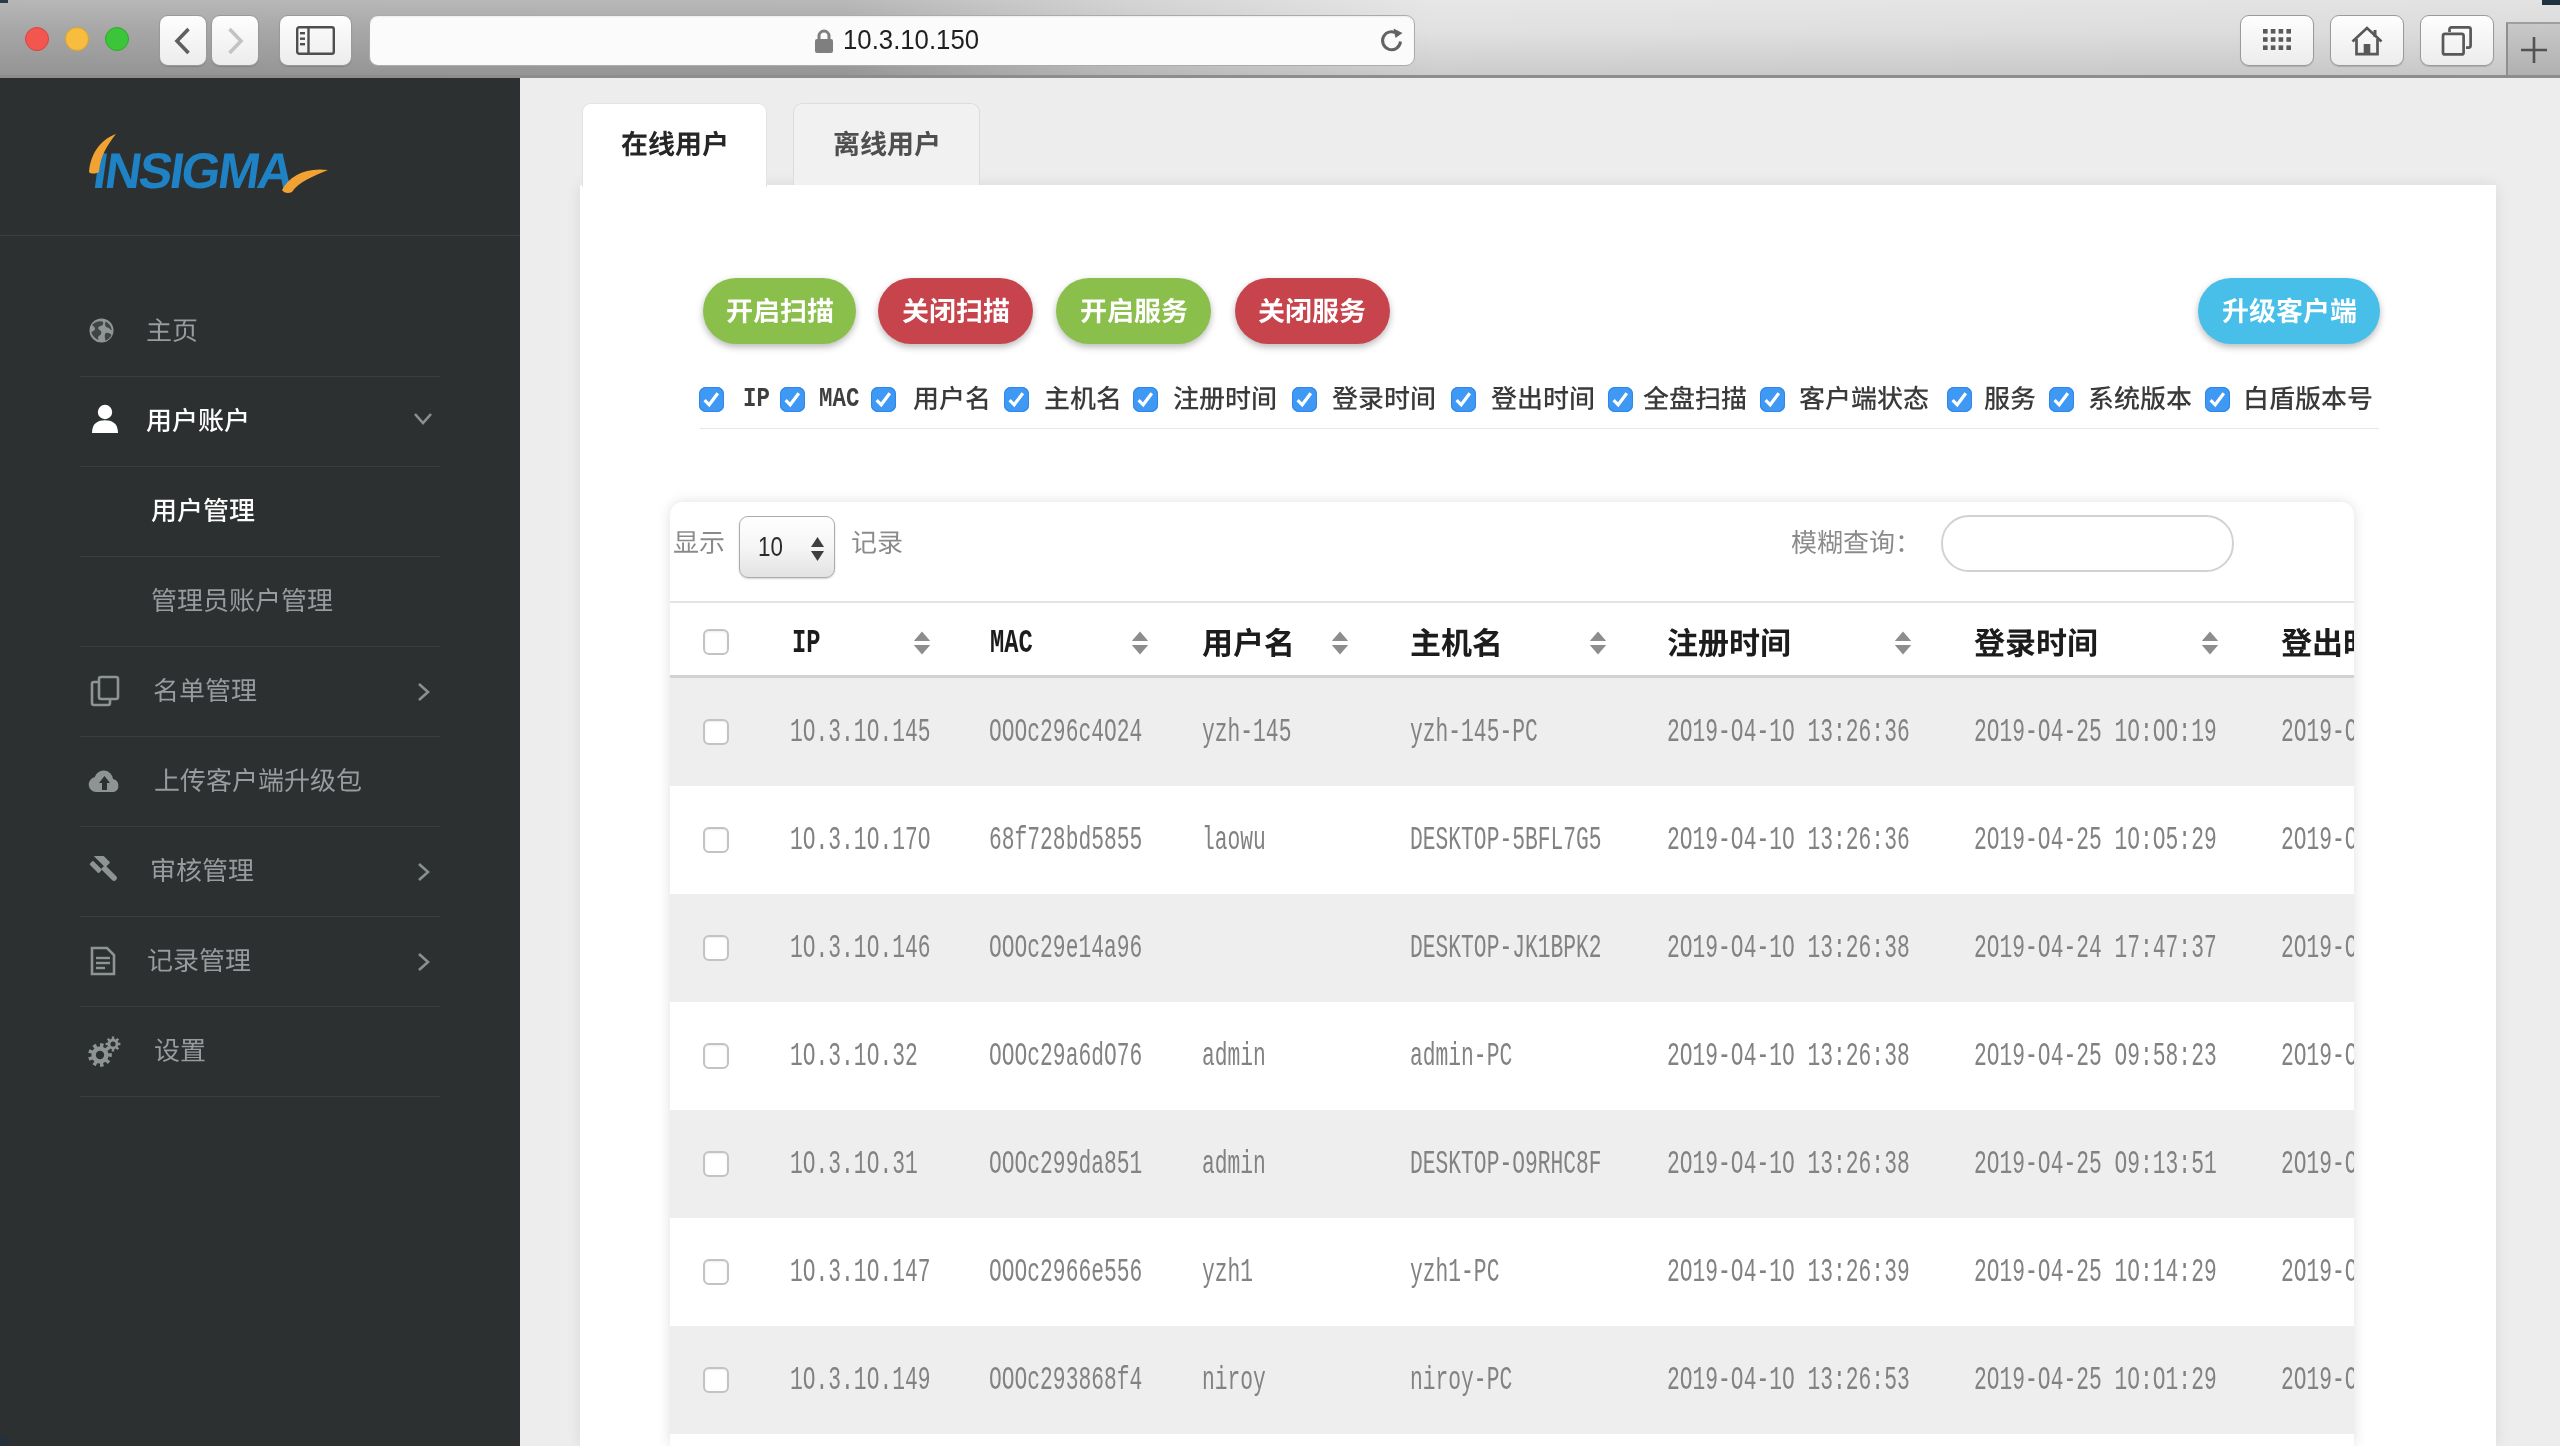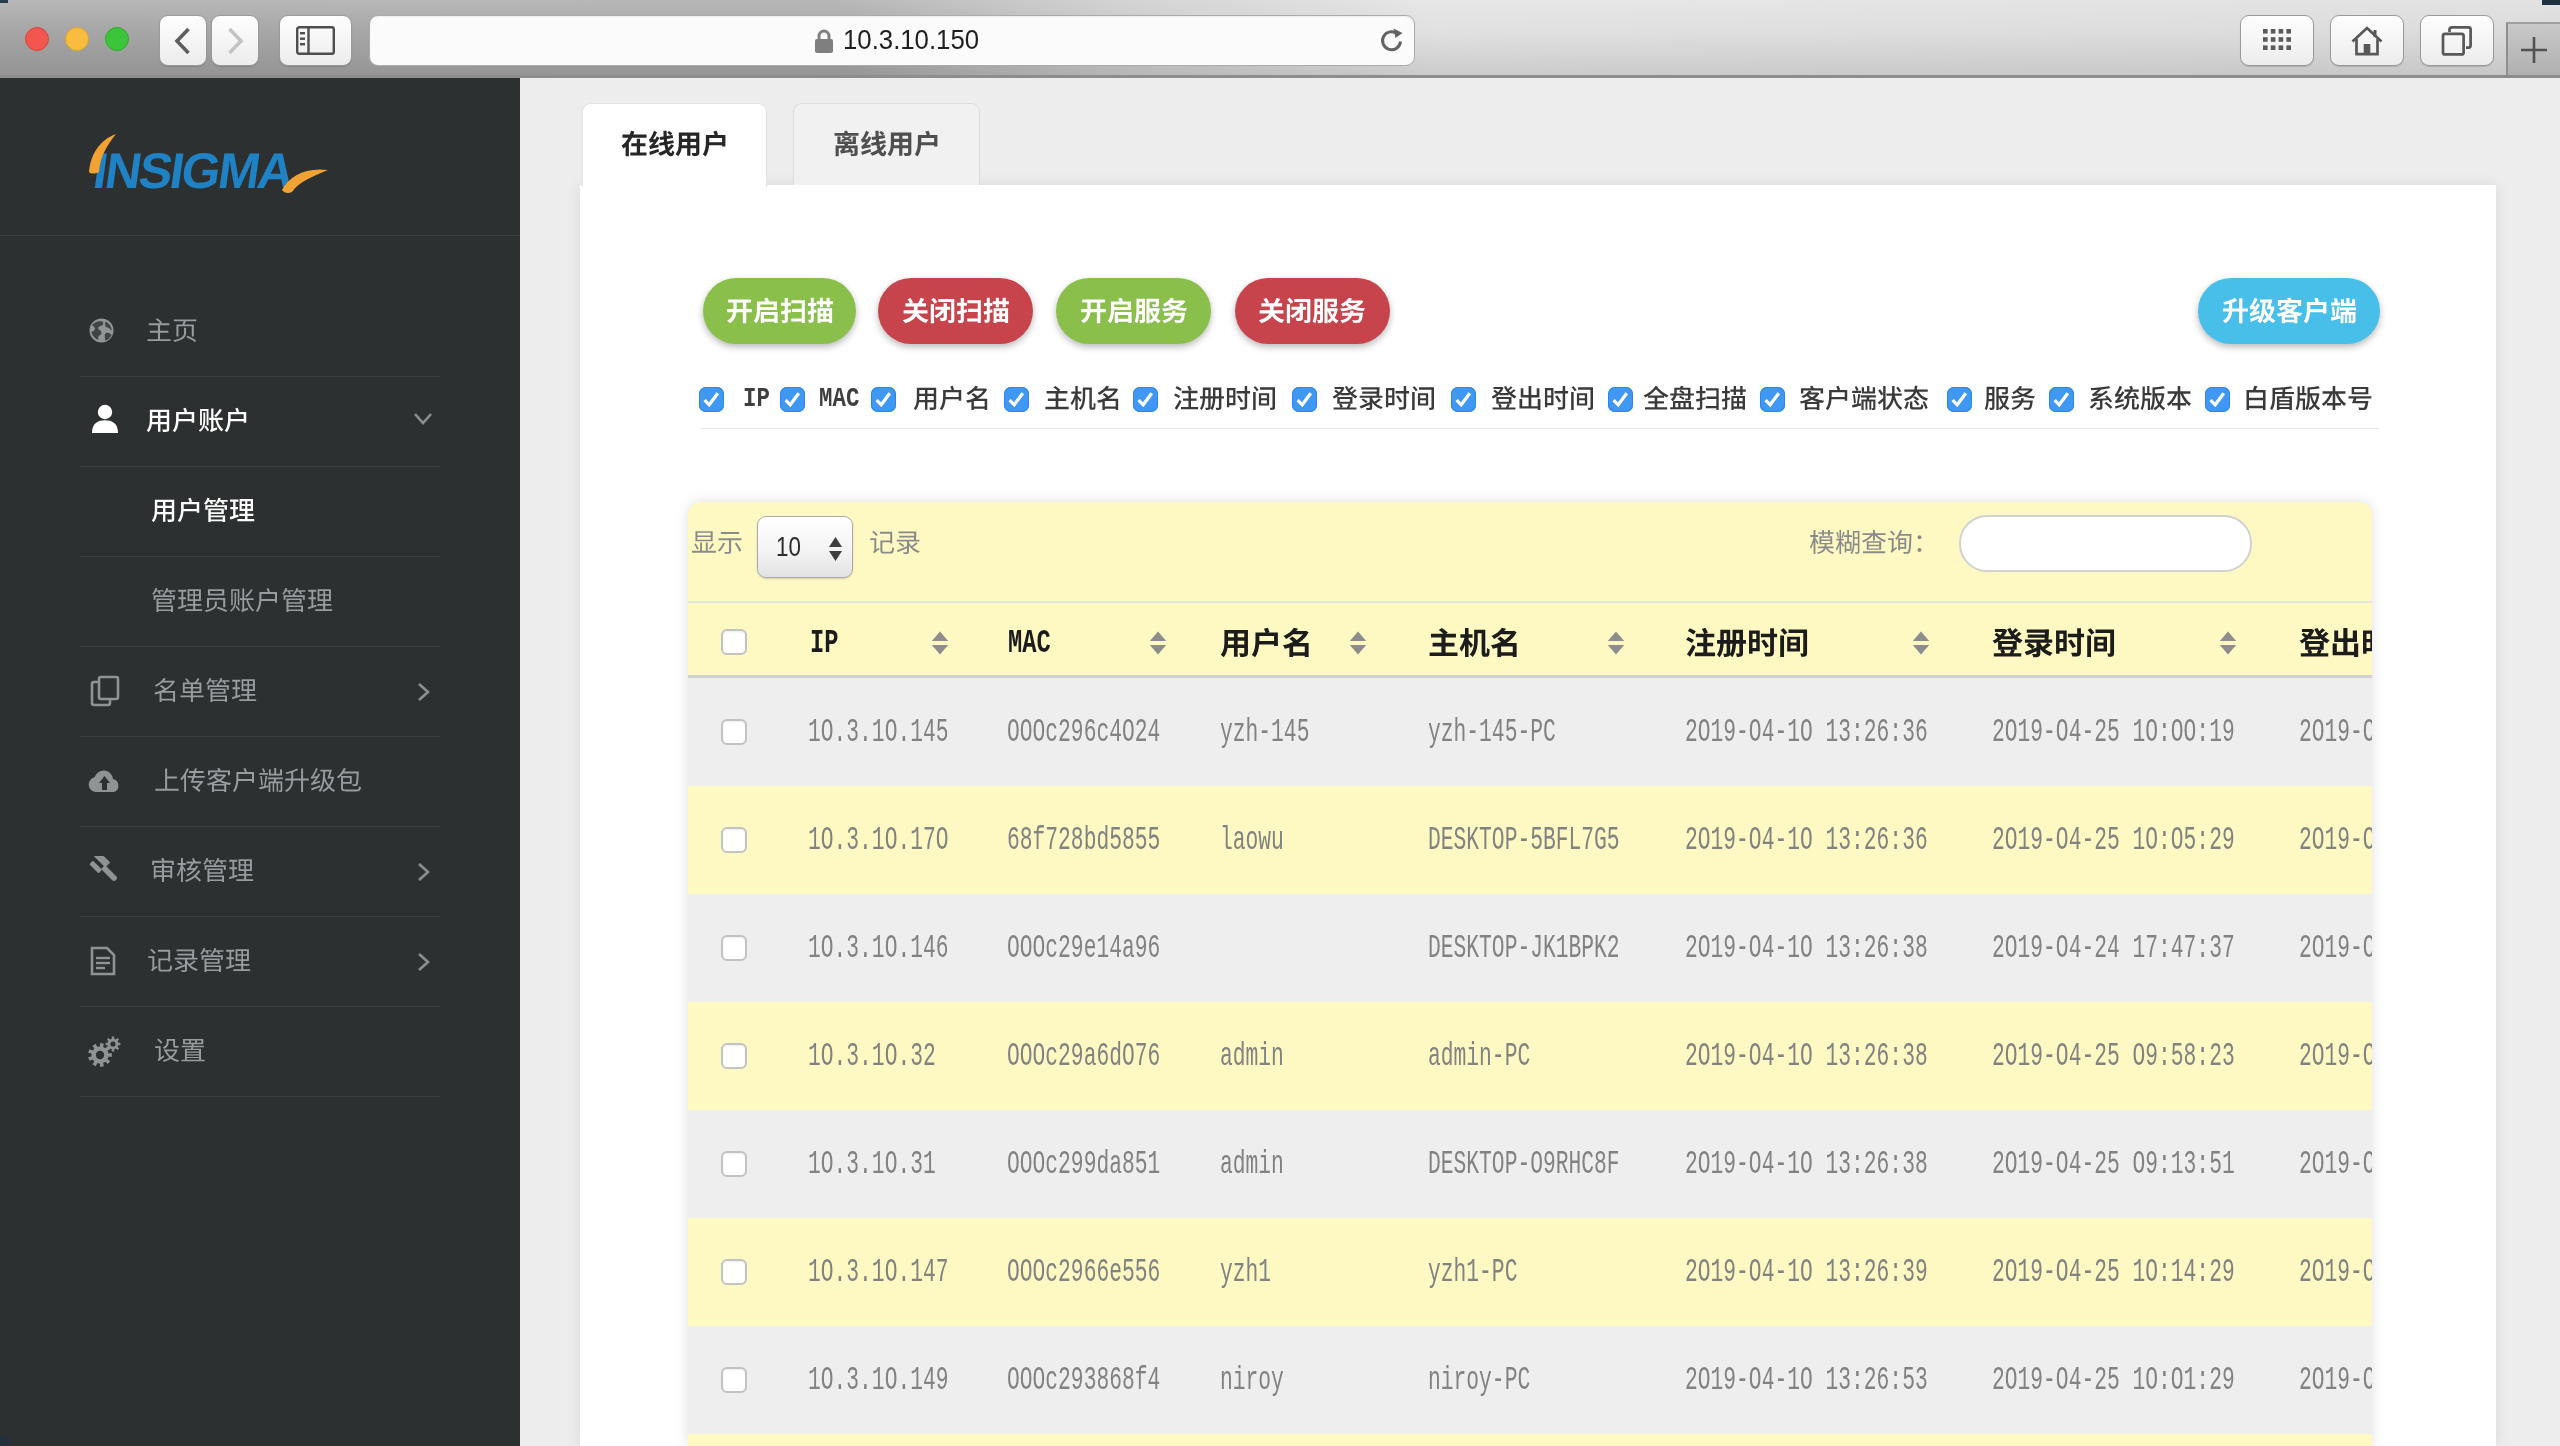--- a/index.html
+++ b/index.html
@@ -269,21 +269,21 @@
         <path d="M267.0 -220.0C217.0 -152.0 134.0 -81.0 56.0 -35.0C80.0 -21.0 120.0 10.0 139.0 28.0C214.0 -25.0 303.0 -107.0 362.0 -187.0ZM629.0 -176.0C710.0 -115.0 810.0 -27.0 858.0 29.0L940.0 -28.0C888.0 -84.0 785.0 -168.0 705.0 -225.0ZM654.0 -443.0C677.0 -421.0 701.0 -396.0 724.0 -371.0L345.0 -346.0C486.0 -416.0 630.0 -502.0 764.0 -606.0L694.0 -668.0C647.0 -628.0 595.0 -590.0 543.0 -554.0L317.0 -543.0C384.0 -590.0 450.0 -648.0 510.0 -708.0C640.0 -721.0 764.0 -739.0 863.0 -763.0L795.0 -842.0C631.0 -801.0 345.0 -775.0 100.0 -764.0C110.0 -742.0 122.0 -705.0 124.0 -681.0C205.0 -684.0 292.0 -689.0 378.0 -696.0C318.0 -637.0 254.0 -587.0 230.0 -571.0C200.0 -550.0 177.0 -535.0 156.0 -532.0C165.0 -509.0 178.0 -468.0 182.0 -450.0C204.0 -458.0 236.0 -463.0 419.0 -474.0C342.0 -427.0 277.0 -392.0 244.0 -377.0C182.0 -346.0 139.0 -328.0 104.0 -323.0C114.0 -298.0 128.0 -255.0 132.0 -237.0C162.0 -249.0 204.0 -255.0 459.0 -275.0V-31.0C459.0 -19.0 455.0 -16.0 439.0 -15.0C422.0 -14.0 364.0 -14.0 308.0 -17.0C322.0 9.0 338.0 49.0 343.0 76.0C417.0 76.0 470.0 76.0 507.0 61.0C545.0 46.0 555.0 20.0 555.0 -28.0V-282.0L786.0 -300.0C814.0 -267.0 837.0 -236.0 853.0 -210.0L927.0 -255.0C887.0 -318.0 803.0 -411.0 726.0 -480.0Z M1691.0 -349.0V-47.0C1691.0 38.0 1709.0 66.0 1788.0 66.0C1803.0 66.0 1852.0 66.0 1868.0 66.0C1936.0 66.0 1958.0 25.0 1965.0 -121.0C1941.0 -127.0 1903.0 -143.0 1884.0 -159.0C1881.0 -35.0 1878.0 -15.0 1858.0 -15.0C1848.0 -15.0 1813.0 -15.0 1805.0 -15.0C1786.0 -15.0 1784.0 -19.0 1784.0 -48.0V-349.0ZM1502.0 -347.0C1496.0 -162.0 1477.0 -55.0 1318.0 7.0C1339.0 25.0 1365.0 61.0 1377.0 85.0C1558.0 7.0 1588.0 -129.0 1596.0 -347.0ZM1038.0 -60.0 1060.0 34.0C1154.0 1.0 1273.0 -41.0 1386.0 -82.0L1369.0 -163.0C1247.0 -123.0 1121.0 -82.0 1038.0 -60.0ZM1588.0 -825.0C1606.0 -787.0 1626.0 -738.0 1636.0 -705.0H1403.0V-620.0H1573.0C1529.0 -560.0 1469.0 -482.0 1448.0 -463.0C1428.0 -443.0 1401.0 -435.0 1380.0 -431.0C1390.0 -410.0 1406.0 -363.0 1410.0 -339.0C1440.0 -352.0 1485.0 -358.0 1839.0 -393.0C1855.0 -366.0 1868.0 -341.0 1877.0 -321.0L1957.0 -364.0C1928.0 -424.0 1863.0 -518.0 1810.0 -588.0L1737.0 -551.0C1756.0 -525.0 1775.0 -496.0 1794.0 -467.0L1554.0 -446.0C1595.0 -498.0 1644.0 -564.0 1684.0 -620.0H1951.0V-705.0H1667.0L1733.0 -724.0C1722.0 -756.0 1698.0 -809.0 1677.0 -847.0ZM1060.0 -419.0C1076.0 -426.0 1099.0 -432.0 1200.0 -446.0C1162.0 -391.0 1129.0 -349.0 1113.0 -331.0C1082.0 -294.0 1059.0 -271.0 1036.0 -266.0C1047.0 -241.0 1062.0 -196.0 1067.0 -177.0C1090.0 -191.0 1127.0 -203.0 1372.0 -258.0C1369.0 -278.0 1368.0 -315.0 1371.0 -341.0L1204.0 -307.0C1274.0 -391.0 1342.0 -490.0 1399.0 -589.0L1316.0 -640.0C1298.0 -603.0 1277.0 -567.0 1256.0 -532.0L1155.0 -522.0C1215.0 -605.0 1272.0 -708.0 1315.0 -806.0L1218.0 -850.0C1179.0 -733.0 1109.0 -607.0 1086.0 -575.0C1065.0 -541.0 1046.0 -519.0 1026.0 -515.0C1039.0 -488.0 1055.0 -439.0 1060.0 -419.0Z M2098.0 -821.0V-428.0C2098.0 -280.0 2090.0 -95.0 2027.0 30.0C2048.0 42.0 2080.0 70.0 2095.0 88.0C2152.0 -11.0 2174.0 -143.0 2181.0 -274.0H2299.0V82.0H2386.0V-358.0H2184.0L2185.0 -429.0V-489.0H2442.0V-573.0H2362.0V-846.0H2276.0V-573.0H2185.0V-821.0ZM2839.0 -473.0C2820.0 -373.0 2789.0 -285.0 2747.0 -212.0C2704.0 -288.0 2673.0 -377.0 2651.0 -473.0ZM2480.0 -780.0V-438.0C2480.0 -292.0 2471.0 -94.0 2396.0 38.0C2419.0 50.0 2454.0 76.0 2471.0 91.0C2559.0 -54.0 2571.0 -268.0 2571.0 -438.0V-473.0H2577.0C2603.0 -345.0 2641.0 -229.0 2695.0 -133.0C2645.0 -69.0 2585.0 -21.0 2519.0 10.0C2538.0 28.0 2563.0 64.0 2575.0 87.0C2640.0 52.0 2698.0 6.0 2748.0 -52.0C2791.0 5.0 2842.0 52.0 2903.0 87.0C2917.0 63.0 2946.0 28.0 2967.0 11.0C2902.0 -21.0 2848.0 -69.0 2802.0 -127.0C2870.0 -234.0 2917.0 -373.0 2939.0 -548.0L2882.0 -562.0L2867.0 -559.0H2571.0V-704.0C2704.0 -714.0 2847.0 -731.0 2955.0 -756.0L2899.0 -837.0C2794.0 -811.0 2627.0 -790.0 2480.0 -780.0Z M3449.0 -544.0V-191.0H3230.0C3314.0 -288.0 3386.0 -411.0 3437.0 -544.0ZM3549.0 -544.0H3559.0C3609.0 -412.0 3680.0 -288.0 3765.0 -191.0H3549.0ZM3449.0 -844.0V-641.0H3062.0V-544.0H3340.0C3272.0 -382.0 3158.0 -228.0 3031.0 -147.0C3054.0 -129.0 3085.0 -94.0 3101.0 -71.0C3145.0 -103.0 3187.0 -142.0 3226.0 -187.0V-95.0H3449.0V84.0H3549.0V-95.0H3772.0V-183.0C3810.0 -141.0 3850.0 -104.0 3893.0 -74.0C3910.0 -100.0 3944.0 -137.0 3968.0 -157.0C3838.0 -235.0 3723.0 -385.0 3655.0 -544.0H3940.0V-641.0H3549.0V-844.0Z" fill="#3a3a3a"></path>
       </svg></div>
     <div class="abs" style="left:2205px;top:387px;width:25px;height:25px;border-radius:7px;background:#3e98f4;box-shadow:inset 0 0 0 1px #2e86e6"></div>
     <svg class="abs" style="left:2205px;top:387px" width="25" height="25" viewBox="0 0 25 25">
       <path d="M5.6 13.2 L10.2 17.8 L18.8 6.2" stroke="#fff" stroke-width="3.2" fill="none"></path>
     </svg>
     <div style="position:absolute;left:2243px;top:385px;line-height:0"><svg style="" width="130.0" height="26" viewBox="0 -880 5000 1000">
         <path d="M433.0 -848.0C423.0 -801.0 403.0 -740.0 384.0 -690.0H135.0V83.0H230.0V14.0H768.0V80.0H867.0V-690.0H491.0C512.0 -732.0 534.0 -782.0 554.0 -829.0ZM230.0 -81.0V-295.0H768.0V-81.0ZM230.0 -388.0V-595.0H768.0V-388.0Z M1135.0 -765.0V-419.0C1135.0 -282.0 1128.0 -103.0 1041.0 21.0C1062.0 33.0 1103.0 69.0 1118.0 88.0C1218.0 -48.0 1233.0 -267.0 1233.0 -420.0V-531.0H1514.0L1506.0 -447.0H1304.0V84.0H1398.0V45.0H1783.0V84.0H1881.0V-447.0H1601.0L1612.0 -531.0H1963.0V-615.0H1620.0L1629.0 -713.0C1732.0 -724.0 1830.0 -738.0 1911.0 -755.0L1839.0 -830.0C1674.0 -794.0 1382.0 -772.0 1135.0 -765.0ZM1520.0 -615.0H1233.0V-686.0C1328.0 -690.0 1428.0 -695.0 1525.0 -703.0ZM1398.0 -238.0H1783.0V-168.0H1398.0ZM1398.0 -304.0V-371.0H1783.0V-304.0ZM1398.0 -102.0H1783.0V-31.0H1398.0Z M2098.0 -821.0V-428.0C2098.0 -280.0 2090.0 -95.0 2027.0 30.0C2048.0 42.0 2080.0 70.0 2095.0 88.0C2152.0 -11.0 2174.0 -143.0 2181.0 -274.0H2299.0V82.0H2386.0V-358.0H2184.0L2185.0 -429.0V-489.0H2442.0V-573.0H2362.0V-846.0H2276.0V-573.0H2185.0V-821.0ZM2839.0 -473.0C2820.0 -373.0 2789.0 -285.0 2747.0 -212.0C2704.0 -288.0 2673.0 -377.0 2651.0 -473.0ZM2480.0 -780.0V-438.0C2480.0 -292.0 2471.0 -94.0 2396.0 38.0C2419.0 50.0 2454.0 76.0 2471.0 91.0C2559.0 -54.0 2571.0 -268.0 2571.0 -438.0V-473.0H2577.0C2603.0 -345.0 2641.0 -229.0 2695.0 -133.0C2645.0 -69.0 2585.0 -21.0 2519.0 10.0C2538.0 28.0 2563.0 64.0 2575.0 87.0C2640.0 52.0 2698.0 6.0 2748.0 -52.0C2791.0 5.0 2842.0 52.0 2903.0 87.0C2917.0 63.0 2946.0 28.0 2967.0 11.0C2902.0 -21.0 2848.0 -69.0 2802.0 -127.0C2870.0 -234.0 2917.0 -373.0 2939.0 -548.0L2882.0 -562.0L2867.0 -559.0H2571.0V-704.0C2704.0 -714.0 2847.0 -731.0 2955.0 -756.0L2899.0 -837.0C2794.0 -811.0 2627.0 -790.0 2480.0 -780.0Z M3449.0 -544.0V-191.0H3230.0C3314.0 -288.0 3386.0 -411.0 3437.0 -544.0ZM3549.0 -544.0H3559.0C3609.0 -412.0 3680.0 -288.0 3765.0 -191.0H3549.0ZM3449.0 -844.0V-641.0H3062.0V-544.0H3340.0C3272.0 -382.0 3158.0 -228.0 3031.0 -147.0C3054.0 -129.0 3085.0 -94.0 3101.0 -71.0C3145.0 -103.0 3187.0 -142.0 3226.0 -187.0V-95.0H3449.0V84.0H3549.0V-95.0H3772.0V-183.0C3810.0 -141.0 3850.0 -104.0 3893.0 -74.0C3910.0 -100.0 3944.0 -137.0 3968.0 -157.0C3838.0 -235.0 3723.0 -385.0 3655.0 -544.0H3940.0V-641.0H3549.0V-844.0Z M4274.0 -723.0H4720.0V-605.0H4274.0ZM4180.0 -806.0V-522.0H4820.0V-806.0ZM4058.0 -444.0V-358.0H4256.0C4236.0 -294.0 4212.0 -226.0 4191.0 -177.0H4710.0C4694.0 -80.0 4677.0 -31.0 4654.0 -14.0C4642.0 -5.0 4629.0 -4.0 4606.0 -4.0C4577.0 -4.0 4503.0 -5.0 4434.0 -12.0C4452.0 14.0 4465.0 51.0 4467.0 79.0C4536.0 82.0 4602.0 82.0 4638.0 81.0C4681.0 79.0 4709.0 72.0 4735.0 49.0C4772.0 16.0 4796.0 -59.0 4818.0 -221.0C4821.0 -235.0 4823.0 -263.0 4823.0 -263.0H4331.0L4363.0 -358.0H4937.0V-444.0Z" fill="#3a3a3a"></path>
       </svg></div>
     <div class="abs" style="left:700px;top:428px;width:1679px;height:1px;background:#e7e7e7"></div>
-    <div class="abs" style="left:688px;top:502px;width:1684px;height:944px;background:#fef9c3;box-shadow:0 0 13px rgba(0,0,0,.13);border-radius:13px 13px 0 0;overflow:hidden">
+    <div class="abs" style="left:670px;top:502px;width:1684px;height:944px;background:#ffffff;box-shadow:0 0 13px rgba(0,0,0,.13);border-radius:13px 13px 0 0;overflow:hidden">
       <div style="position:absolute;left:3px;top:27px;line-height:0"><svg style="" width="52.0" height="26" viewBox="0 -880 2000 1000">
           <path d="M244.0 -570.0H757.0V-466.0H244.0ZM244.0 -731.0H757.0V-628.0H244.0ZM171.0 -791.0V-405.0H833.0V-791.0ZM820.0 -330.0C787.0 -266.0 727.0 -180.0 682.0 -126.0L740.0 -97.0C786.0 -151.0 842.0 -230.0 885.0 -300.0ZM124.0 -297.0C165.0 -233.0 213.0 -145.0 236.0 -93.0L297.0 -123.0C275.0 -174.0 224.0 -260.0 183.0 -322.0ZM571.0 -365.0V-39.0H423.0V-365.0H352.0V-39.0H40.0V33.0H960.0V-39.0H643.0V-365.0Z M1234.0 -351.0C1191.0 -238.0 1117.0 -127.0 1035.0 -56.0C1054.0 -46.0 1088.0 -24.0 1104.0 -11.0C1183.0 -88.0 1262.0 -207.0 1311.0 -330.0ZM1684.0 -320.0C1756.0 -224.0 1832.0 -94.0 1859.0 -10.0L1934.0 -44.0C1904.0 -129.0 1826.0 -255.0 1753.0 -349.0ZM1149.0 -766.0V-692.0H1853.0V-766.0ZM1060.0 -523.0V-449.0H1461.0V-19.0C1461.0 -3.0 1455.0 1.0 1437.0 2.0C1418.0 3.0 1352.0 3.0 1284.0 0.0C1296.0 23.0 1308.0 56.0 1311.0 79.0C1400.0 79.0 1459.0 78.0 1494.0 66.0C1530.0 53.0 1542.0 31.0 1542.0 -18.0V-449.0H1941.0V-523.0Z" fill="#8a8a8a"></path>
         </svg></div>
       <div class="abs" style="left:69px;top:14px;width:96px;height:62px;border-radius:9px;background:linear-gradient(180deg,#ffffff 0%,#f4f4f4 55%,#e2e2e2 100%);border:1px solid #ababab;box-shadow:0 1px 2px rgba(0,0,0,.18)"></div>
       <div style="position:absolute;left:88px;top:24px;font-family:'Liberation Sans',sans-serif;font-size:28px;font-weight:normal;color:#2b2b2b;white-space:pre;letter-spacing:0;line-height:41px;transform:scaleX(0.8);transform-origin:0 50%;">10</div>
       <svg class="abs" style="left:141px;top:35px" width="13" height="24" viewBox="0 0 13 24">
 <path d="M6.5 0 L13 10 H0 Z" fill="#3f3f3f"></path>
         <path d="M6.5 24 L13 14 H0 Z" fill="#3f3f3f"></path>
       </svg>
       <div style="position:absolute;left:181px;top:27px;line-height:0"><svg style="" width="52.0" height="26" viewBox="0 -880 2000 1000">

